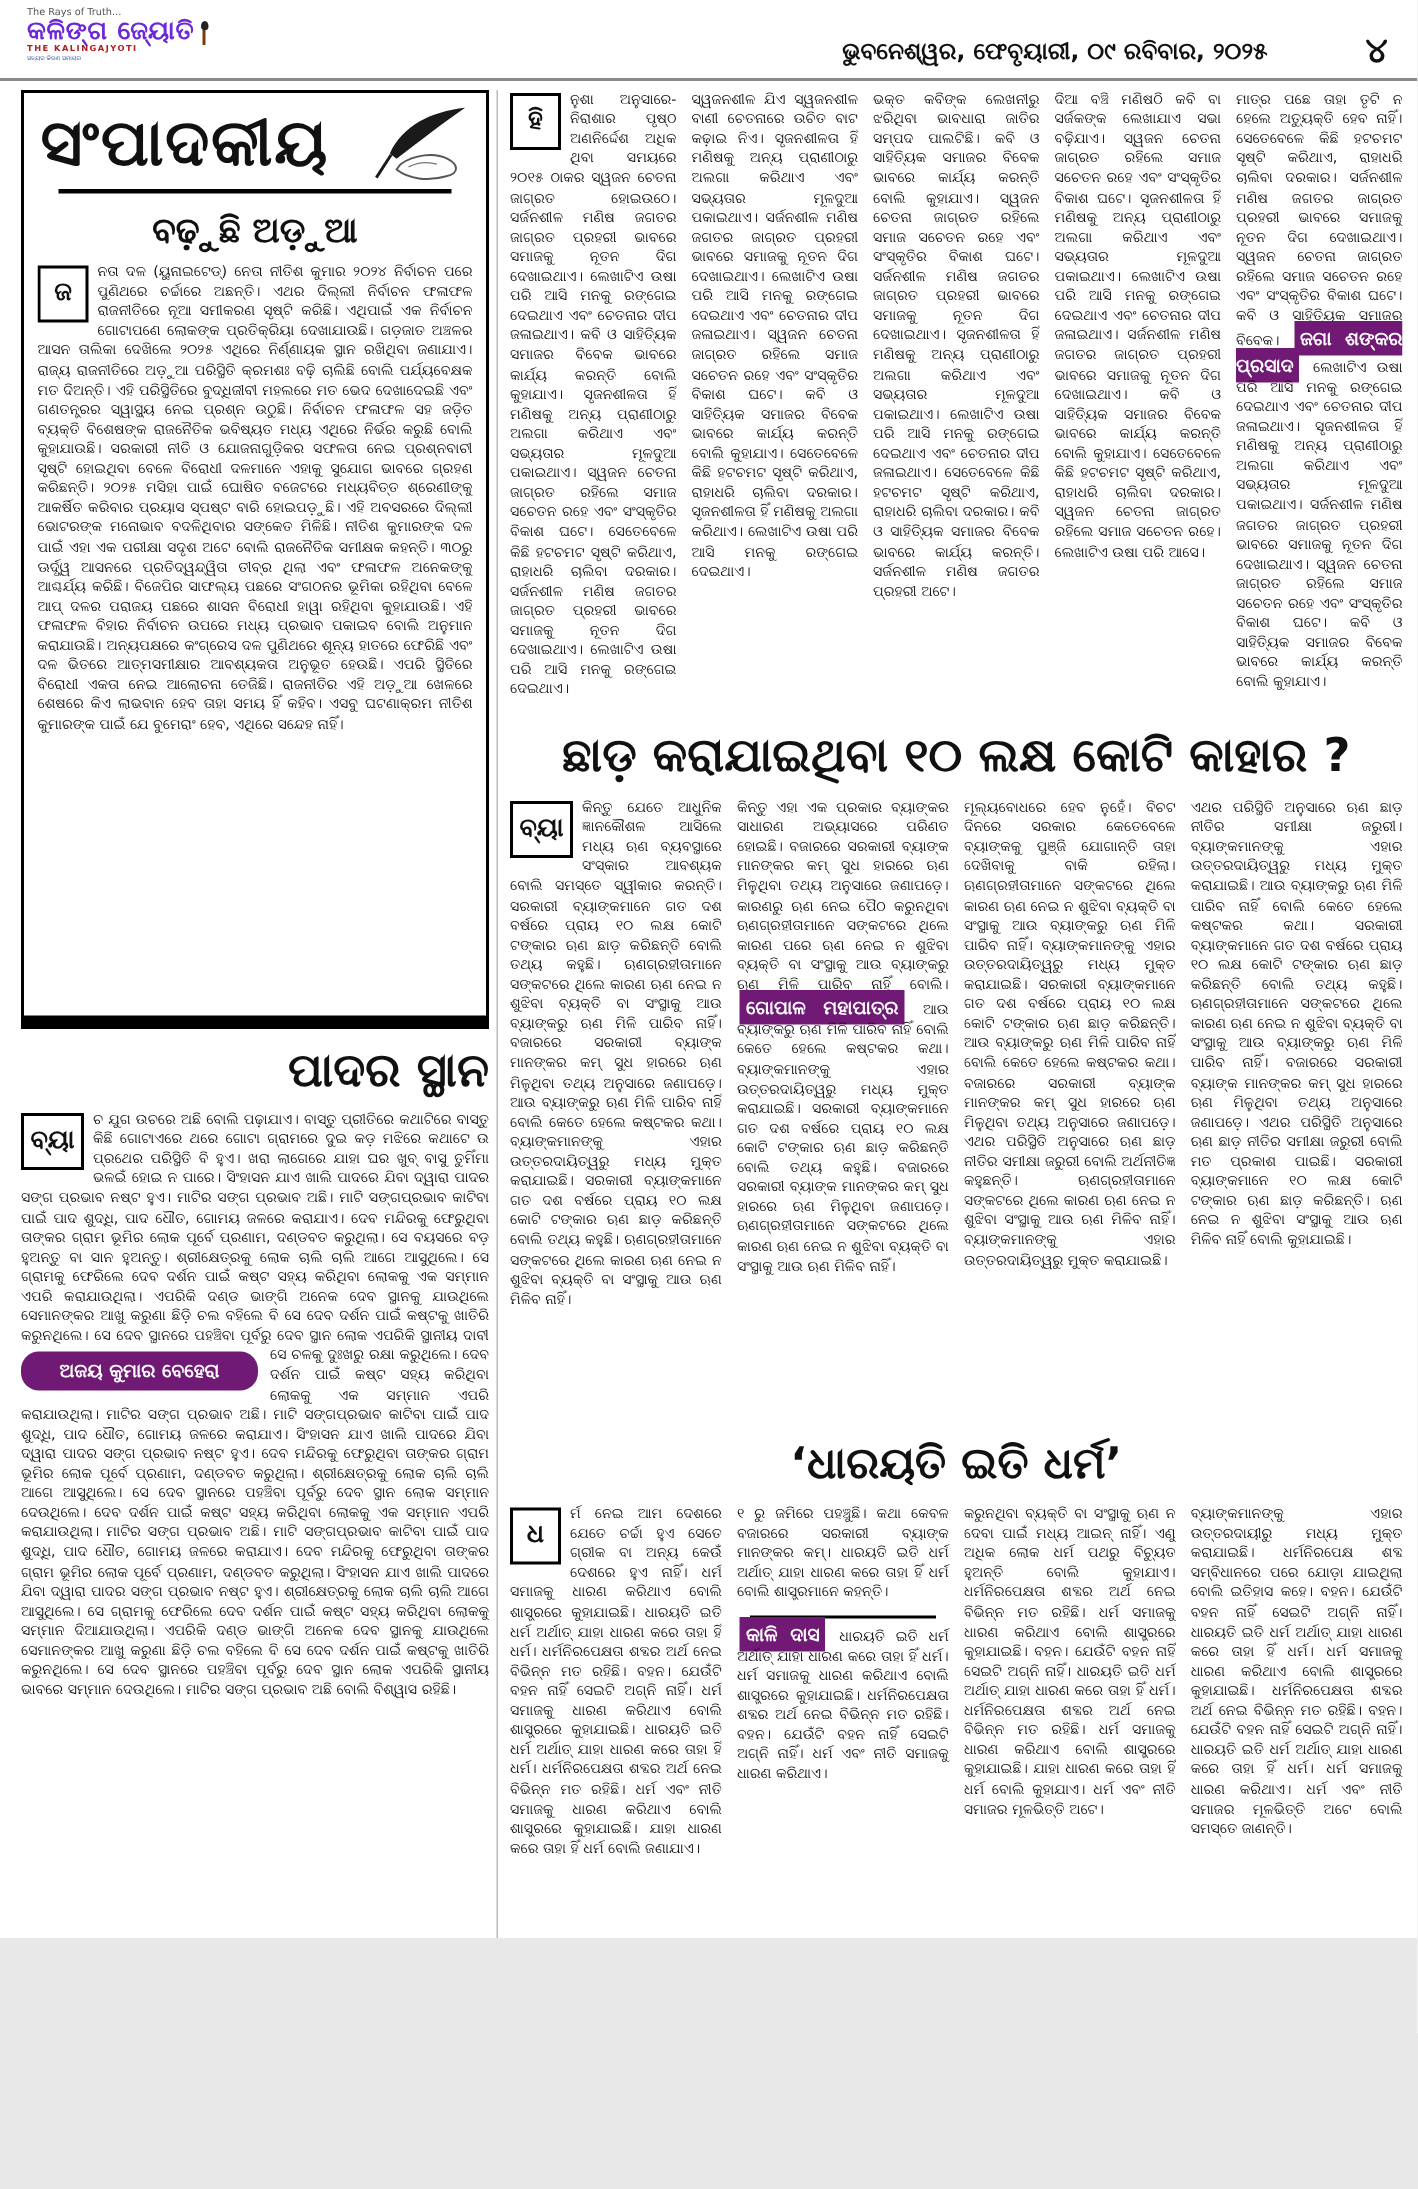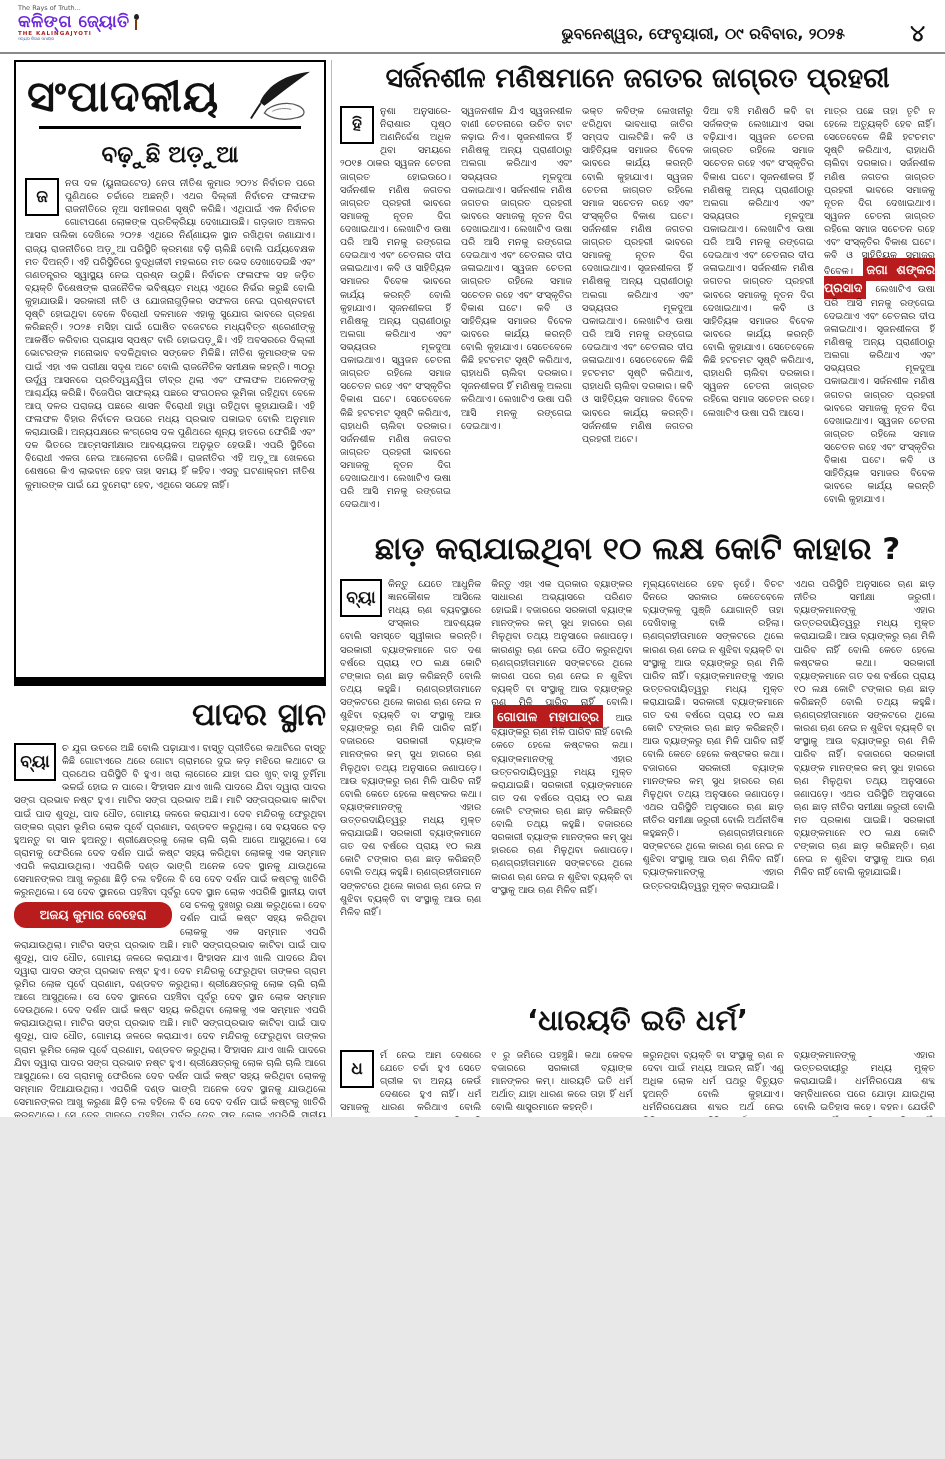--- a/index.html
+++ b/index.html
@@ -1,19 +1,19 @@
 <!DOCTYPE html>
 <html><head>
 <meta charset="utf-8">
 <style>
   * { box-sizing: border-box; margin: 0; padding: 0; }
   html,body { background:#e8e8e8; }
   body { font-family: "DejaVu Sans", sans-serif; }
   .page {
-    position: relative; width: 945px; height: 1117px; margin: 0 auto;
+    position: relative; width: 945px; height: 1292px; margin: 0 auto;
     background: #ffffff; color: #111; overflow: hidden;
   }
   
   .hdr { position: relative; height: 54px; border-bottom: 2px solid #8a8a8a; }
   .masthead { position: absolute; left: 18px; top: 5px; line-height: 1; }
   .tagline { font-size: 6.5px; color: #555; margin-bottom: 1px; }
   .logo-row { display: flex; align-items: flex-end; gap: 3px; }
   .logo-odia { font-size: 17px; font-weight: bold; color: #6d28d9; letter-spacing: .5px; }
   .torch { display: inline-block; width: 7px; height: 16px; position: relative; }
   .torch .flame { position:absolute; top:0; left:1px; width:5px; height:6px; background:#222; border-radius:50% 50% 50% 50%/60% 60% 40% 40%; }
@@ -41,21 +41,21 @@
   .hl-a1 { font-size: 27px; margin: 2px 0 10px 0; }
   .hl-a2 { font-size: 31px; margin: 6px 0 10px 0; }
   .hl-a3 { font-size: 29px; margin: 6px 0 10px 0; }
   .hl-a4 { font-size: 31px; margin: 10px 0 8px 0; text-align: right; }
   .cols { display: flex; gap: 10px; overflow: hidden; }
   .col { flex: 1; min-width: 0; overflow: hidden; }
   .cols-a1 { height: 420px; }
   .cols-a2 { height: 420px; }
   .cols-a3 { height: 366px; }
   .verse-line { font-size: 9.5px; font-weight: bold; margin: 5px 2px 0 2px; white-space: nowrap; overflow: hidden; letter-spacing: .2px; }
-  .byline { background: #b91c1c; color: #fff; text-align: center; font-size: 12.5px; font-weight: bold; padding: 4px 4px; margin: 7px 2px; }
+  .byline { background: #701a75; color: #fff; text-align: center; font-size: 12.5px; font-weight: bold; padding: 4px 4px; margin: 7px 2px; }
   .sect-rule { border: 0; border-top: 2px solid #000; width: 88%; margin: 8px auto 2px auto; }
   
   .a4-body { height: 700px; overflow: hidden; }
   .byline-float { float: left; width: 158px; margin: 4px 8px 2px 0; border-radius: 12px; }
   .dc-wide { width: 42px; }
 </style>
 </head>
 <body>
 
 <div class="page">
@@ -107,21 +107,20 @@
           <span>ଚ ଯୁଗ ଉଚରେ ଅଛି ବୋଲି ପଢ଼ାଯାଏ। ବାସ୍ତୁ ପ୍ରୀତିରେ କଥାଟିରେ ବାସ୍ତୁ କିଛି ଗୋଟାଏରେ ଥରେ ଗୋଟା ଗ୍ରାମରେ ଦୁଇ କଡ଼ ମଝିରେ କଥାଟେ ଉ ପ୍ରଥେର ପରିସ୍ଥିତି ବି ହୁଏ। ଖରା ଲାଗେରେ ଯାହା ଘର ଖୁବ୍ ବାସୁ ତୁମିଁମା ଭଳଇଁ ହୋଇ ନ ପାରେ। ସିଂହାସନ ଯାଏ ଖାଲି ପାଦରେ ଯିବା ଦ୍ୱାରା ପାଦର ସଙ୍ଗ ପ୍ରଭାବ ନଷ୍ଟ ହୁଏ। ମାଟିର ସଙ୍ଗ ପ୍ରଭାବ ଅଛି। ମାଟି ସଙ୍ଗପ୍ରଭାବ କାଟିବା ପାଇଁ ପାଦ ଶୁଦ୍ଧି, ପାଦ ଧୌତ, ଗୋମୟ ଜଳରେ କରାଯାଏ। ଦେବ ମନ୍ଦିରକୁ ଫେରୁଥିବା ତାଙ୍କର ଗ୍ରାମ ଭୂମିର ଲୋକ ପୂର୍ବେ ପ୍ରଣାମ, ଦଣ୍ଡବତ କରୁଥିଲା। ସେ ବୟସରେ ବଡ଼ ହୁଅନ୍ତୁ ବା ସାନ ହୁଅନ୍ତୁ। ଶ୍ରୀକ୍ଷେତ୍ରକୁ ଲୋକ ଚାଲି ଚାଲି ଆଗେ ଆସୁଥିଲେ। ସେ ଗ୍ରାମକୁ ଫେରିଲେ ଦେବ ଦର୍ଶନ ପାଇଁ କଷ୍ଟ ସହ୍ୟ କରିଥିବା ଲୋକକୁ ଏକ ସମ୍ମାନ ଏପରି କରାଯାଉଥିଲା। ଏପରିକି ଦଣ୍ଡ ଭାଙ୍ଗି ଅନେକ ଦେବ ସ୍ଥାନକୁ ଯାଉଥିଲେ ସେମାନଙ୍କର ଆଖୁ କରୁଣା ଛିଡ଼ି ଚଲ ବହିଲେ ବି ସେ ଦେବ ଦର୍ଶନ ପାଇଁ କଷ୍ଟକୁ ଖାତିରି କରୁନଥିଲେ। ସେ ଦେବ ସ୍ଥାନରେ ପହଞ୍ଚିବା ପୂର୍ବରୁ ଦେବ ସ୍ଥାନ ଲୋକ</span>
           <span class="byline byline-float">ଅଜୟ କୁମାର ବେହେରା</span>
           <span>ଏପରିକି ସ୍ଥାନୀୟ ଦାବୀ ସେ ଚଳକୁ ଦୁଃଖରୁ ରକ୍ଷା କରୁଥିଲେ। ଦେବ ଦର୍ଶନ ପାଇଁ କଷ୍ଟ ସହ୍ୟ କରିଥିବା ଲୋକକୁ ଏକ ସମ୍ମାନ ଏପରି କରାଯାଉଥିଲା। ମାଟିର ସଙ୍ଗ ପ୍ରଭାବ ଅଛି। ମାଟି ସଙ୍ଗପ୍ରଭାବ କାଟିବା ପାଇଁ ପାଦ ଶୁଦ୍ଧି, ପାଦ ଧୌତ, ଗୋମୟ ଜଳରେ କରାଯାଏ। ସିଂହାସନ ଯାଏ ଖାଲି ପାଦରେ ଯିବା ଦ୍ୱାରା ପାଦର ସଙ୍ଗ ପ୍ରଭାବ ନଷ୍ଟ ହୁଏ। ଦେବ ମନ୍ଦିରକୁ ଫେରୁଥିବା ତାଙ୍କର ଗ୍ରାମ ଭୂମିର ଲୋକ ପୂର୍ବେ ପ୍ରଣାମ, ଦଣ୍ଡବତ କରୁଥିଲା। ଶ୍ରୀକ୍ଷେତ୍ରକୁ ଲୋକ ଚାଲି ଚାଲି ଆଗେ ଆସୁଥିଲେ। ସେ ଦେବ ସ୍ଥାନରେ ପହଞ୍ଚିବା ପୂର୍ବରୁ ଦେବ ସ୍ଥାନ ଲୋକ ସମ୍ମାନ ଦେଉଥିଲେ। ଦେବ ଦର୍ଶନ ପାଇଁ କଷ୍ଟ ସହ୍ୟ କରିଥିବା ଲୋକକୁ ଏକ ସମ୍ମାନ ଏପରି କରାଯାଉଥିଲା। ମାଟିର ସଙ୍ଗ ପ୍ରଭାବ ଅଛି। ମାଟି ସଙ୍ଗପ୍ରଭାବ କାଟିବା ପାଇଁ ପାଦ ଶୁଦ୍ଧି, ପାଦ ଧୌତ, ଗୋମୟ ଜଳରେ କରାଯାଏ। ଦେବ ମନ୍ଦିରକୁ ଫେରୁଥିବା ତାଙ୍କର ଗ୍ରାମ ଭୂମିର ଲୋକ ପୂର୍ବେ ପ୍ରଣାମ, ଦଣ୍ଡବତ କରୁଥିଲା। ସିଂହାସନ ଯାଏ ଖାଲି ପାଦରେ ଯିବା ଦ୍ୱାରା ପାଦର ସଙ୍ଗ ପ୍ରଭାବ ନଷ୍ଟ ହୁଏ। ଶ୍ରୀକ୍ଷେତ୍ରକୁ ଲୋକ ଚାଲି ଚାଲି ଆଗେ ଆସୁଥିଲେ। ସେ ଗ୍ରାମକୁ ଫେରିଲେ ଦେବ ଦର୍ଶନ ପାଇଁ କଷ୍ଟ ସହ୍ୟ କରିଥିବା ଲୋକକୁ ସମ୍ମାନ ଦିଆଯାଉଥିଲା। ଏପରିକି ଦଣ୍ଡ ଭାଙ୍ଗି ଅନେକ ଦେବ ସ୍ଥାନକୁ ଯାଉଥିଲେ ସେମାନଙ୍କର ଆଖୁ କରୁଣା ଛିଡ଼ି ଚଲ ବହିଲେ ବି ସେ ଦେବ ଦର୍ଶନ ପାଇଁ କଷ୍ଟକୁ ଖାତିରି କରୁନଥିଲେ। ସେ ଦେବ ସ୍ଥାନରେ ପହଞ୍ଚିବା ପୂର୍ବରୁ ଦେବ ସ୍ଥାନ ଲୋକ ଏପରିକି ସ୍ଥାନୀୟ ଭାବରେ ସମ୍ମାନ ଦେଉଥିଲେ। ମାଟିର ସଙ୍ଗ ପ୍ରଭାବ ଅଛି ବୋଲି ବିଶ୍ୱାସ ରହିଛି।</span>
         </div>
       </section>
     </aside>
 
     <main class="right-area">
 
       <section>
-        <h1 class="headline hl-a1">ସର୍ଜନଶୀଳ ମଣିଷମାନେ ଜଗତର ଜାଗ୍ରତ ପ୍ରହରୀ</h1>
         <div class="cols cols-a1">
           <div class="col bodytext">
             <span class="dropcap">ହି</span>
             <span>ନୁଶା ଅନୁସାରେ- ନିରାଶାର ପୃଷ୍ଠ ଅଣନିର୍ଦ୍ଦେଶ ଅଧିକ ଥିବା ସମୟରେ ୨୦୧୫ ଠାକର ସ୍ୱଜନ ଚେତନା ଜାଗ୍ରତ ହୋଇଉଠେ। ସର୍ଜନଶୀଳ ମଣିଷ ଜଗତର ଜାଗ୍ରତ ପ୍ରହରୀ ଭାବରେ ସମାଜକୁ ନୂତନ ଦିଗ ଦେଖାଇଥାଏ। ଲେଖାଟିଏ ଉଷା ପରି ଆସି ମନକୁ ରଙ୍ଗେଇ ଦେଇଥାଏ ଏବଂ ଚେତନାର ଦୀପ ଜଳାଇଥାଏ। କବି ଓ ସାହିତ୍ୟିକ ସମାଜର ବିବେକ ଭାବରେ କାର୍ଯ୍ୟ କରନ୍ତି ବୋଲି କୁହାଯାଏ। ସୃଜନଶୀଳତା ହିଁ ମଣିଷକୁ ଅନ୍ୟ ପ୍ରାଣୀଠାରୁ ଅଲଗା କରିଥାଏ ଏବଂ ସଭ୍ୟତାର ମୂଳଦୁଆ ପକାଇଥାଏ। ସ୍ୱଜନ ଚେତନା ଜାଗ୍ରତ ରହିଲେ ସମାଜ ସଚେତନ ରହେ ଏବଂ ସଂସ୍କୃତିର ବିକାଶ ଘଟେ। ସେତେବେଳେ କିଛି ହଟଚମଟ ସୃଷ୍ଟି କରିଥାଏ, ରାହାଧରି ଚାଲିବା ଦରକାର। ସର୍ଜନଶୀଳ ମଣିଷ ଜଗତର ଜାଗ୍ରତ ପ୍ରହରୀ ଭାବରେ ସମାଜକୁ ନୂତନ ଦିଗ ଦେଖାଇଥାଏ। ଲେଖାଟିଏ ଉଷା ପରି ଆସି ମନକୁ ରଙ୍ଗେଇ ଦେଇଥାଏ।</span>
           </div>
           <div class="col bodytext">ସ୍ୱଜନଶୀଳ ଯିଏ ସ୍ୱଜନଶୀଳ ବାଣୀ ଚେତନାରେ ଉଚିତ ବାଟ କଢ଼ାଇ ନିଏ। ସୃଜନଶୀଳତା ହିଁ ମଣିଷକୁ ଅନ୍ୟ ପ୍ରାଣୀଠାରୁ ଅଲଗା କରିଥାଏ ଏବଂ ସଭ୍ୟତାର ମୂଳଦୁଆ ପକାଇଥାଏ। ସର୍ଜନଶୀଳ ମଣିଷ ଜଗତର ଜାଗ୍ରତ ପ୍ରହରୀ ଭାବରେ ସମାଜକୁ ନୂତନ ଦିଗ ଦେଖାଇଥାଏ। ଲେଖାଟିଏ ଉଷା ପରି ଆସି ମନକୁ ରଙ୍ଗେଇ ଦେଇଥାଏ ଏବଂ ଚେତନାର ଦୀପ ଜଳାଇଥାଏ। ସ୍ୱଜନ ଚେତନା ଜାଗ୍ରତ ରହିଲେ ସମାଜ ସଚେତନ ରହେ ଏବଂ ସଂସ୍କୃତିର ବିକାଶ ଘଟେ। କବି ଓ ସାହିତ୍ୟିକ ସମାଜର ବିବେକ ଭାବରେ କାର୍ଯ୍ୟ କରନ୍ତି ବୋଲି କୁହାଯାଏ। ସେତେବେଳେ କିଛି ହଟଚମଟ ସୃଷ୍ଟି କରିଥାଏ, ରାହାଧରି ଚାଲିବା ଦରକାର। ସୃଜନଶୀଳତା ହିଁ ମଣିଷକୁ ଅଲଗା କରିଥାଏ। ଲେଖାଟିଏ ଉଷା ପରି ଆସି ମନକୁ ରଙ୍ଗେଇ ଦେଇଥାଏ।</div>
           <div class="col bodytext">ଭକ୍ତ କବିଙ୍କ ଲେଖନୀରୁ ଝରିଥିବା ଭାବଧାରା ଜାତିର ସମ୍ପଦ ପାଲଟିଛି। କବି ଓ ସାହିତ୍ୟିକ ସମାଜର ବିବେକ ଭାବରେ କାର୍ଯ୍ୟ କରନ୍ତି ବୋଲି କୁହାଯାଏ। ସ୍ୱଜନ ଚେତନା ଜାଗ୍ରତ ରହିଲେ ସମାଜ ସଚେତନ ରହେ ଏବଂ ସଂସ୍କୃତିର ବିକାଶ ଘଟେ। ସର୍ଜନଶୀଳ ମଣିଷ ଜଗତର ଜାଗ୍ରତ ପ୍ରହରୀ ଭାବରେ ସମାଜକୁ ନୂତନ ଦିଗ ଦେଖାଇଥାଏ। ସୃଜନଶୀଳତା ହିଁ ମଣିଷକୁ ଅନ୍ୟ ପ୍ରାଣୀଠାରୁ ଅଲଗା କରିଥାଏ ଏବଂ ସଭ୍ୟତାର ମୂଳଦୁଆ ପକାଇଥାଏ। ଲେଖାଟିଏ ଉଷା ପରି ଆସି ମନକୁ ରଙ୍ଗେଇ ଦେଇଥାଏ ଏବଂ ଚେତନାର ଦୀପ ଜଳାଇଥାଏ। ସେତେବେଳେ କିଛି ହଟଚମଟ ସୃଷ୍ଟି କରିଥାଏ, ରାହାଧରି ଚାଲିବା ଦରକାର। କବି ଓ ସାହିତ୍ୟିକ ସମାଜର ବିବେକ ଭାବରେ କାର୍ଯ୍ୟ କରନ୍ତି। ସର୍ଜନଶୀଳ ମଣିଷ ଜଗତର ପ୍ରହରୀ ଅଟେ।</div>
           <div class="col bodytext">ଦିଆ ବଞ୍ଚି ମଣିଷଠି କବି ବା ସର୍ଜକଙ୍କ ଲେଖାଯାଏ ସଭା ବଢ଼ିଯାଏ। ସ୍ୱଜନ ଚେତନା ଜାଗ୍ରତ ରହିଲେ ସମାଜ ସଚେତନ ରହେ ଏବଂ ସଂସ୍କୃତିର ବିକାଶ ଘଟେ। ସୃଜନଶୀଳତା ହିଁ ମଣିଷକୁ ଅନ୍ୟ ପ୍ରାଣୀଠାରୁ ଅଲଗା କରିଥାଏ ଏବଂ ସଭ୍ୟତାର ମୂଳଦୁଆ ପକାଇଥାଏ। ଲେଖାଟିଏ ଉଷା ପରି ଆସି ମନକୁ ରଙ୍ଗେଇ ଦେଇଥାଏ ଏବଂ ଚେତନାର ଦୀପ ଜଳାଇଥାଏ। ସର୍ଜନଶୀଳ ମଣିଷ ଜଗତର ଜାଗ୍ରତ ପ୍ରହରୀ ଭାବରେ ସମାଜକୁ ନୂତନ ଦିଗ ଦେଖାଇଥାଏ। କବି ଓ ସାହିତ୍ୟିକ ସମାଜର ବିବେକ ଭାବରେ କାର୍ଯ୍ୟ କରନ୍ତି ବୋଲି କୁହାଯାଏ। ସେତେବେଳେ କିଛି ହଟଚମଟ ସୃଷ୍ଟି କରିଥାଏ, ରାହାଧରି ଚାଲିବା ଦରକାର। ସ୍ୱଜନ ଚେତନା ଜାଗ୍ରତ ରହିଲେ ସମାଜ ସଚେତନ ରହେ। ଲେଖାଟିଏ ଉଷା ପରି ଆସେ।</div>
           <div class="col bodytext">
             <span>ମାତ୍ର ପଛେ ତାହା ତୃଟି ନ ହେଲେ ଅତ୍ୟୁକ୍ତି ହେବ ନାହିଁ। ସେତେବେଳେ କିଛି ହଟଚମଟ ସୃଷ୍ଟି କରିଥାଏ, ରାହାଧରି ଚାଲିବା ଦରକାର। ସର୍ଜନଶୀଳ ମଣିଷ ଜଗତର ଜାଗ୍ରତ ପ୍ରହରୀ ଭାବରେ ସମାଜକୁ ନୂତନ ଦିଗ ଦେଖାଇଥାଏ। ସ୍ୱଜନ ଚେତନା ଜାଗ୍ରତ ରହିଲେ ସମାଜ ସଚେତନ ରହେ ଏବଂ ସଂସ୍କୃତିର ବିକାଶ ଘଟେ। କବି ଓ ସାହିତ୍ୟିକ ସମାଜର ବିବେକ।</span>

